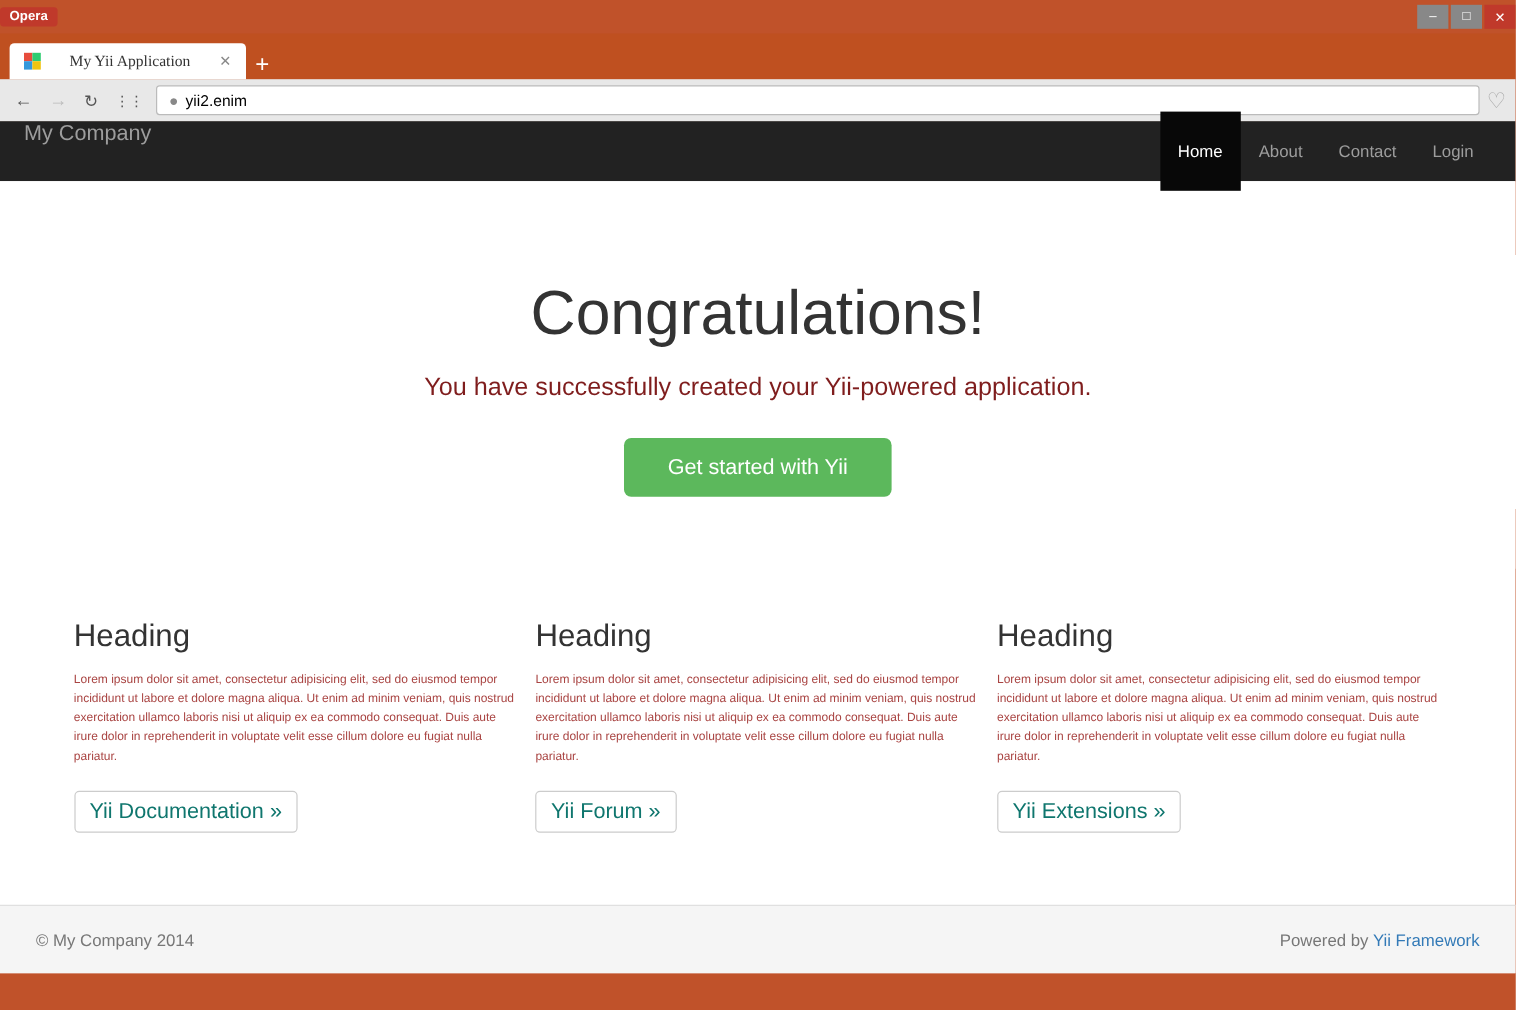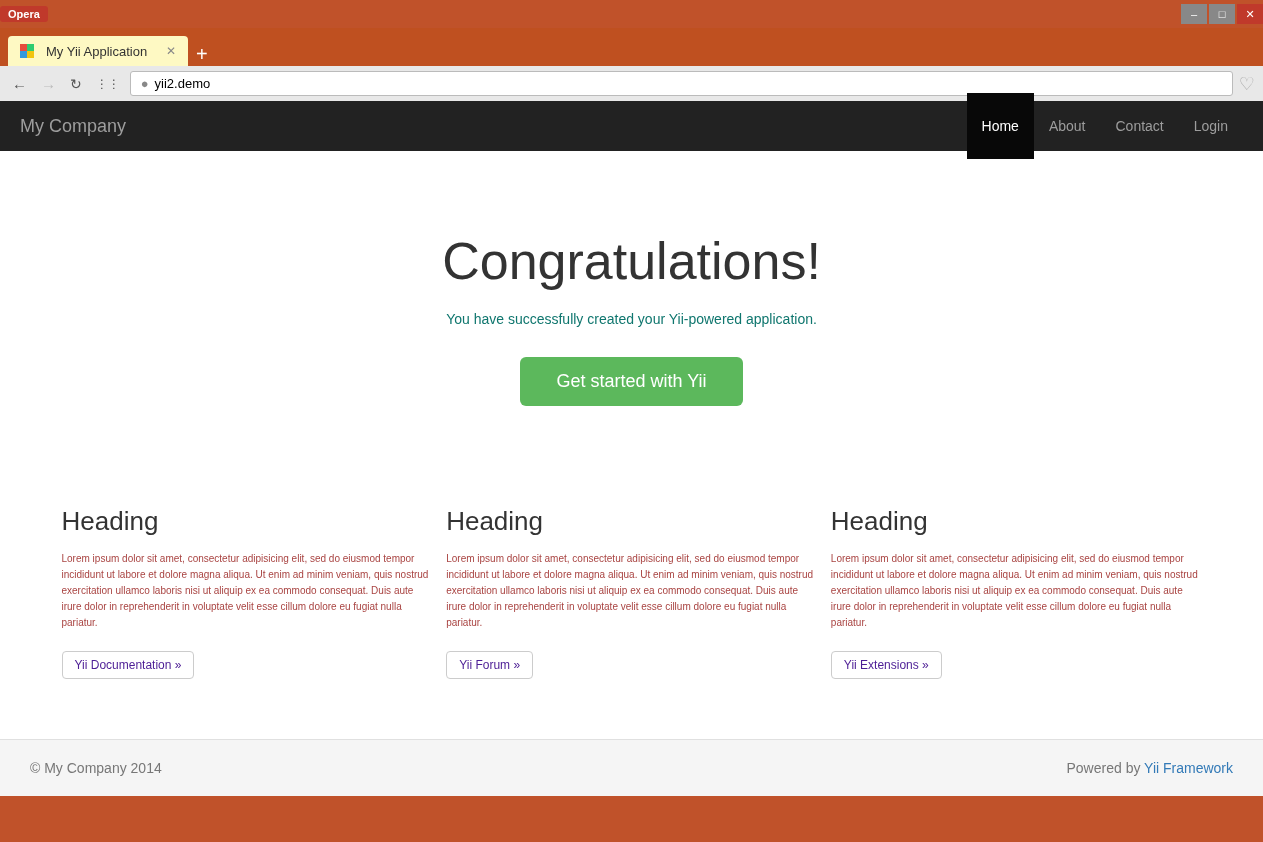--- a/index.html
+++ b/index.html
@@ -5,81 +5,81 @@
     * { margin: 0; padding: 0; box-sizing: border-box; }
     body { font-family: 'Helvetica Neue', Helvetica, Arial, sans-serif; font-size: 14px; background: #c0522a; }
 
     
     .browser-chrome { background: #c0522a; width: 1263px; min-height: 842px; }
 
     
     .webpage { background: #fff; width: 100%; }
 
     
-    .navbar { background: #222; padding: 0 20px; display: flex; align-items: center; height: 50px; }
+    .navbar { background: #222; padding: 0 20px; display: flex; align-items: flex-start; height: 50px; }
     .navbar-brand { color: #9d9d9d; font-size: 18px; font-weight: 500; text-decoration: none; margin-right: auto; }
     .navbar-nav { display: flex; list-style: none; height: 100%; }
     .nav-item { display: flex; align-items: center; }
     .nav-link { color: #9d9d9d; text-decoration: none; padding: 0 15px; height: 66px; display: flex; align-items: center; font-size: 14px; }
     .nav-link.active { background: #080808; color: #fff; }
 
     
     .hero { text-align: center; padding: 80px 20px 60px; background: #fff; }
     .hero h1 { font-size: 52px; font-weight: 300; color: #333; margin-bottom: 20px; }
-    .hero p { font-size: 14px; color: #0f766e; margin-bottom: 30px; }
+    .hero p { font-size: 21px; color: #7f1d1d; margin-bottom: 30px; }
     .btn-success { background: #5cb85c; color: #fff; border: none; padding: 14px 36px; font-size: 18px; border-radius: 6px; cursor: pointer; text-decoration: none; display: inline-block; }
 
     
     .features { padding: 40px 30px 60px; background: #fff; display: flex; gap: 14px; max-width: 1200px; margin: 0 auto; }
     .feature-col { flex: 1; }
     .feature-col h2 { font-size: 26px; font-weight: 500; color: #333; margin-bottom: 14px; }
     .feature-col p { color: #a94442; font-size: 10px; line-height: 1.6; margin-bottom: 20px; }
-    .btn-outline { background: #fff; color: #4c1d95; border: 1px solid #ccc; padding: 6px 12px; font-size: 12px; border-radius: 4px; cursor: pointer; }
+    .btn-outline { background: #fff; color: #0f766e; border: 1px solid #ccc; padding: 6px 12px; font-size: 18px; border-radius: 4px; cursor: pointer; }
 
     
     .footer { background: #f5f5f5; border-top: 1px solid #e0e0e0; padding: 20px 30px; display: flex; align-items: center; justify-content: space-between; font-size: 14px; color: #777; }
     .footer-link { color: #337ab7; text-decoration: none; }
   </style>
 </head>
 <body>
 
 <div class="browser-chrome">
 
   <div style="background:#c0522a; height:28px; display:flex; align-items:center; padding:0 0;">
     <span style="background:#c0392b; color:#fff; font-size:11px; font-weight:bold; border-radius:3px; padding:2px 8px; margin-right:8px;">Opera</span>
     <div style="margin-left:auto; display:flex; gap:2px;">
       <div style="width:26px; height:20px; background:#888; display:flex; align-items:center; justify-content:center; font-size:11px; color:#fff; cursor:pointer;">–</div>
       <div style="width:26px; height:20px; background:#888; display:flex; align-items:center; justify-content:center; font-size:11px; color:#fff; cursor:pointer;">□</div>
       <div style="width:26px; height:20px; background:#c0392b; display:flex; align-items:center; justify-content:center; font-size:11px; color:#fff; cursor:pointer;">✕</div>
     </div>
   </div>
 
   <div style="background:#bf5020; display:flex; align-items:flex-end; padding:4px 8px 0; height:38px;">
-    <div style="background:#fef9c3; border-radius:4px 4px 0 0; padding:0 12px; display:flex; align-items:center; gap:12px; height:30px; min-width:180px;">
+    <div style="background:#ffffff; border-radius:4px 4px 0 0; padding:0 12px; display:flex; align-items:center; gap:24px; height:30px; min-width:180px;font-family:Liberation Serif, serif;">
 
       <div style="width:14px; height:14px; position:relative;">
         <div style="position:absolute; top:0; left:0; width:7px; height:7px; background:#e74c3c;"></div>
         <div style="position:absolute; top:0; left:7px; width:7px; height:7px; background:#2ecc71;"></div>
         <div style="position:absolute; top:7px; left:0; width:7px; height:7px; background:#3498db;"></div>
         <div style="position:absolute; top:7px; left:7px; width:7px; height:7px; background:#f1c40f;"></div>
       </div>
       <span style="font-size:13px; color:#333;">My Yii Application</span>
       <span style="margin-left:auto; color:#888; font-size:12px; cursor:pointer;">✕</span>
     </div>
     <button style="background:transparent; border:none; color:#fff; font-size:20px; padding:0 8px; cursor:pointer; line-height:1; margin-bottom:2px;">+</button>
   </div>
 
   <div style="background:#e8e8e8; padding:5px 8px; display:flex; align-items:center; gap:6px;">
     <button style="background:none; border:none; cursor:pointer; color:#555; font-size:15px; padding:2px 4px;">←</button>
     <button style="background:none; border:none; cursor:pointer; color:#bbb; font-size:15px; padding:2px 4px;">→</button>
     <button style="background:none; border:none; cursor:pointer; color:#555; font-size:14px; padding:2px 4px;">↻</button>
     <button style="background:none; border:none; cursor:pointer; color:#555; font-size:12px; padding:2px 4px;">⋮⋮</button>
     <div style="flex:1; background:#fff; border:1px solid #bbb; border-radius:3px; padding:4px 10px; display:flex; align-items:center; font-size:13px;">
       <span style="color:#888; margin-right:6px;">●</span>
-      <span>yii2.demo</span>
+      <span>yii2.enim</span>
     </div>
     <button style="background:none; border:none; cursor:pointer; color:#aaa; font-size:18px;">♡</button>
   </div>
 
   <div class="webpage">
 
     <nav class="navbar">
       <a class="navbar-brand">My Company</a>
       <ul class="navbar-nav">
         <li class="nav-item">

